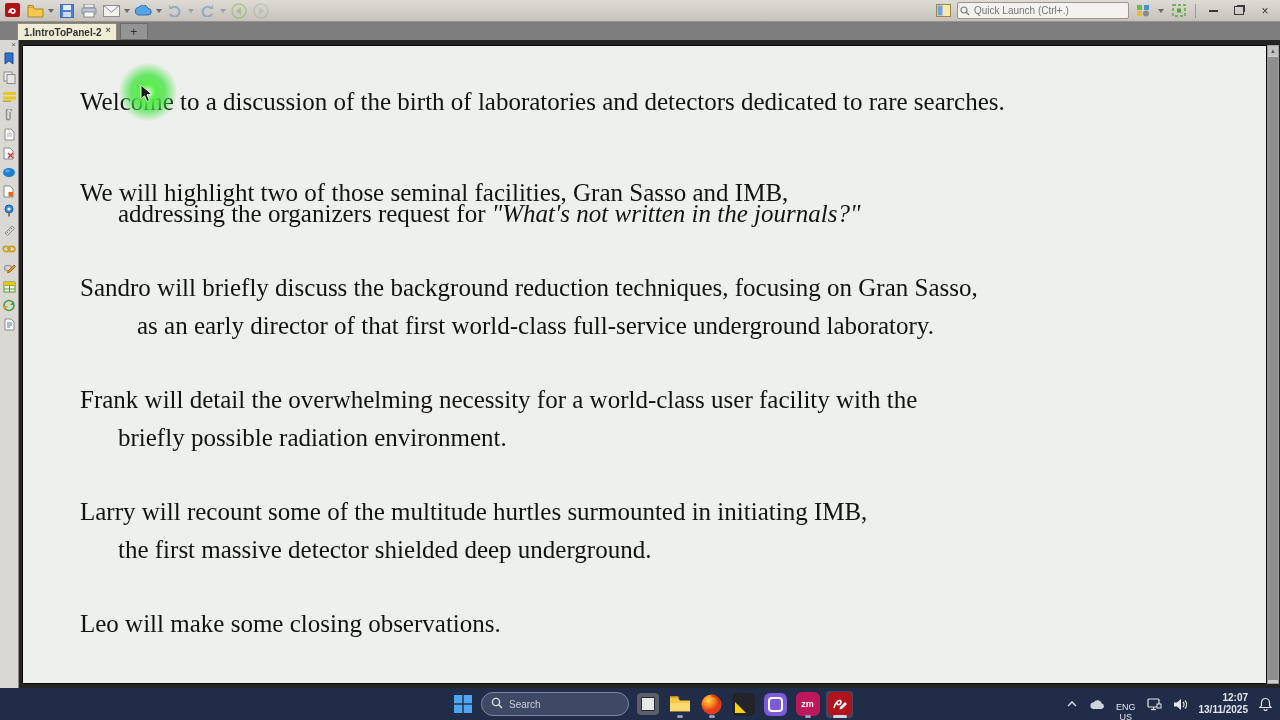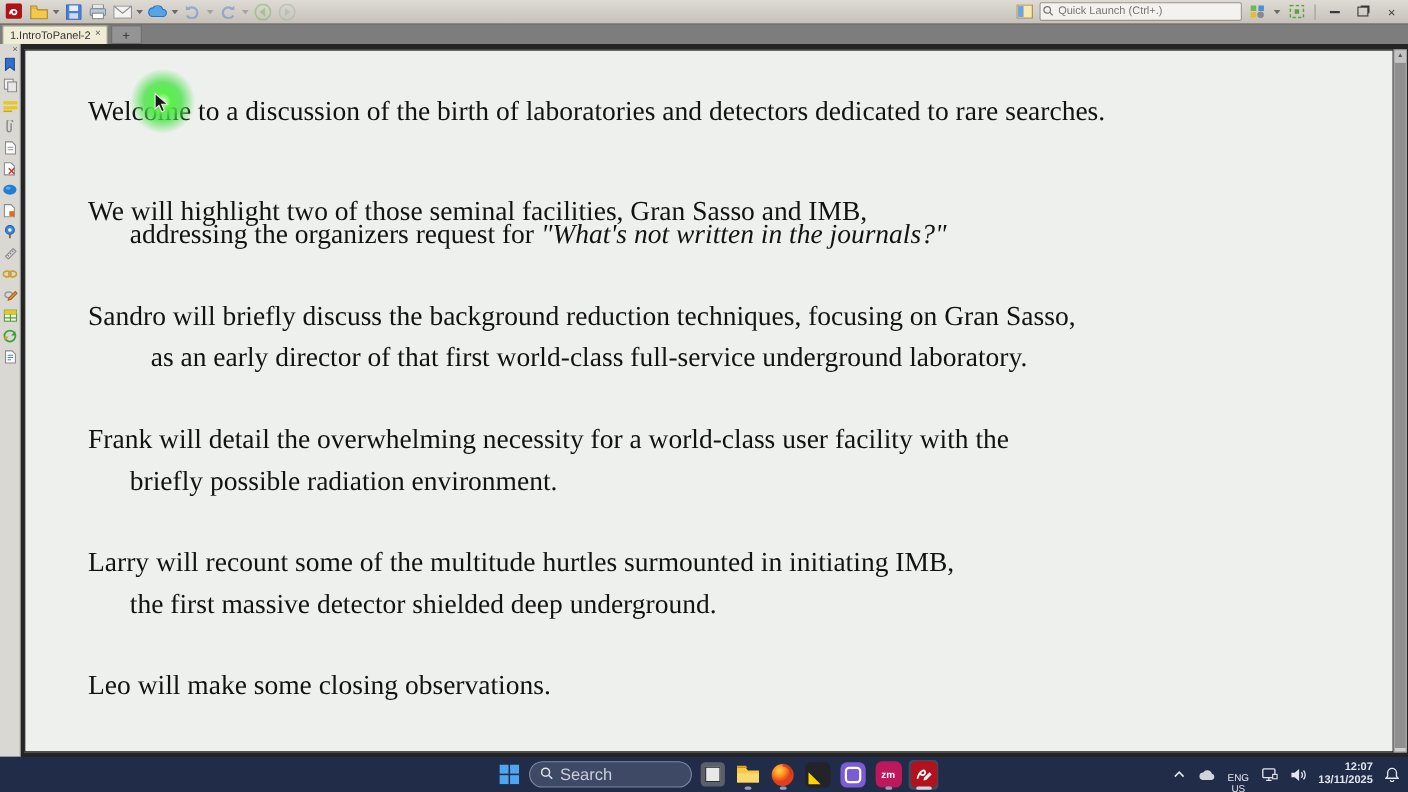--- a/index.html
+++ b/index.html
@@ -11,32 +11,32 @@
     border-bottom:1px solid #97938c;display:flex;align-items:center;position:relative;}
   .tb-group{display:flex;align-items:center;gap:2px;padding-left:3px;}
   .tb-ic{width:20px;height:18px;display:flex;align-items:center;justify-content:center;}
   .tb-ic svg{display:block;}
   .caret{width:0;height:0;border-left:3px solid transparent;border-right:3px solid transparent;
     border-top:4px solid #6a6a6a;margin:0 1px;}
   .dim{opacity:.45;}
   .win-title{position:absolute;left:0;right:0;text-align:center;font-size:11px;color:#4a4a4a;pointer-events:none;}
   .tb-right{position:absolute;right:4px;top:0;height:21px;display:flex;align-items:center;gap:4px;}
   .ql-input{width:150px;height:15px;font-size:10px;border:1px solid #9a968f;background:#f3f2ef;
-    color:#555;padding:0 16px 0 16px;border-radius:2px;}
+    color:#555;padding:0 4px 0 16px;border-radius:2px;}
   .ql-wrap{position:relative;display:flex;align-items:center;}
   .ql-wrap .mag{position:absolute;left:3px;}
   .winbtn{width:22px;height:17px;display:flex;align-items:center;justify-content:center;color:#3a3a3a;font-size:12px;}
   .minbar{width:9px;height:2px;background:#3a3a3a;}
   .restbox{width:8px;height:7px;border:1px solid #3a3a3a;box-shadow:2px -2px 0 -1px #3a3a3a;}
   .vsep{width:1px;height:14px;background:#a09c95;margin:0 2px;}
 
   
   .tabbar{height:19px;background:#7d7d7d;display:flex;align-items:flex-end;border-bottom:1px solid #4c4c4c;}
   .tab{height:17px;background:#f0edd6;border:1px solid #8f8b74;border-bottom:none;
-    display:flex;align-items:center;padding:0 5px 0 6px;font-size:10px;color:#333;margin-left:2px;}
+    display:flex;align-items:center;padding:0 5px 0 6px;font-size:10px;color:#333;margin-left:17px;font-weight:bold;}
   .tab .x{font-size:9px;color:#555;margin-left:4px;position:relative;top:-3px;}
   .newtab{width:26px;height:15px;background:#949494;border:1px solid #6c6c6c;margin-left:3px;
     display:flex;align-items:center;justify-content:center;font-size:12px;color:#2f2f2f;margin-bottom:1px;}
 
   
   .main{position:absolute;top:40px;left:0;right:0;bottom:32px;display:flex;background:#242424;}
   .sidebar{width:18px;background:#dad8d2;border-right:1px solid #8a8a8a;display:flex;flex-direction:column;
     align-items:center;padding-top:1px;}
   .sb-x{font-size:8px;color:#555;line-height:8px;align-self:flex-end;margin-right:2px;}
   .sb-ic{width:15px;height:15px;margin:2px 0;display:flex;align-items:center;justify-content:center;}
@@ -58,21 +58,21 @@
 
   
   .taskbar{position:absolute;left:0;right:0;bottom:0;height:32px;background:#212c48;}
   .tb-center{position:absolute;left:449px;top:0;height:32px;display:flex;align-items:center;gap:5px;}
   .app{width:27px;height:27px;border-radius:4px;display:flex;align-items:center;justify-content:center;position:relative;}
   .app.active{background:rgba(255,255,255,.14);}
   .app .dot{position:absolute;bottom:0;left:50%;transform:translateX(-50%);width:6px;height:3px;border-radius:2px;background:#93a0bd;}
   .app.active .dot{width:14px;background:#cdd5e6;}
   .search-pill{width:148px;height:24px;border-radius:13px;background:#3e4965;border:1px solid #7d879f;
     display:flex;align-items:center;gap:6px;padding-left:9px;box-sizing:border-box;}
-  .search-pill span{font-size:15px;color:#c9cedb;}
+  .search-pill span{font-size:10px;color:#c9cedb;}
   .zm{width:24px;height:24px;border-radius:6px;background:#be185d;color:#fff;font-size:9px;font-weight:bold;
     display:flex;align-items:center;justify-content:center;}
   .pdfapp{width:24px;height:24px;border-radius:5px;background:#b2121b;display:flex;align-items:center;justify-content:center;}
   .darkapp{width:23px;height:23px;border-radius:5px;background:#23232a;position:relative;overflow:hidden;}
   .darkapp i{position:absolute;left:3px;bottom:3px;width:0;height:0;border-left:11px solid #ffd400;border-top:11px solid transparent;}
   .purpleapp{width:23px;height:23px;border-radius:6px;background:#7b5bd6;display:flex;align-items:center;justify-content:center;}
   .purpleapp i{width:11px;height:11px;border:2px solid #fff;border-radius:4px;}
   .tvapp{width:22px;height:22px;border-radius:4px;background:#5a5f6b;display:flex;align-items:center;justify-content:center;}
   .tvapp i{width:12px;height:12px;background:#e8e8e8;border:1px solid #2c2c2c;display:block;}
   .tray{position:absolute;right:8px;top:0;height:32px;display:flex;align-items:center;gap:11px;color:#e2e6ee;}

